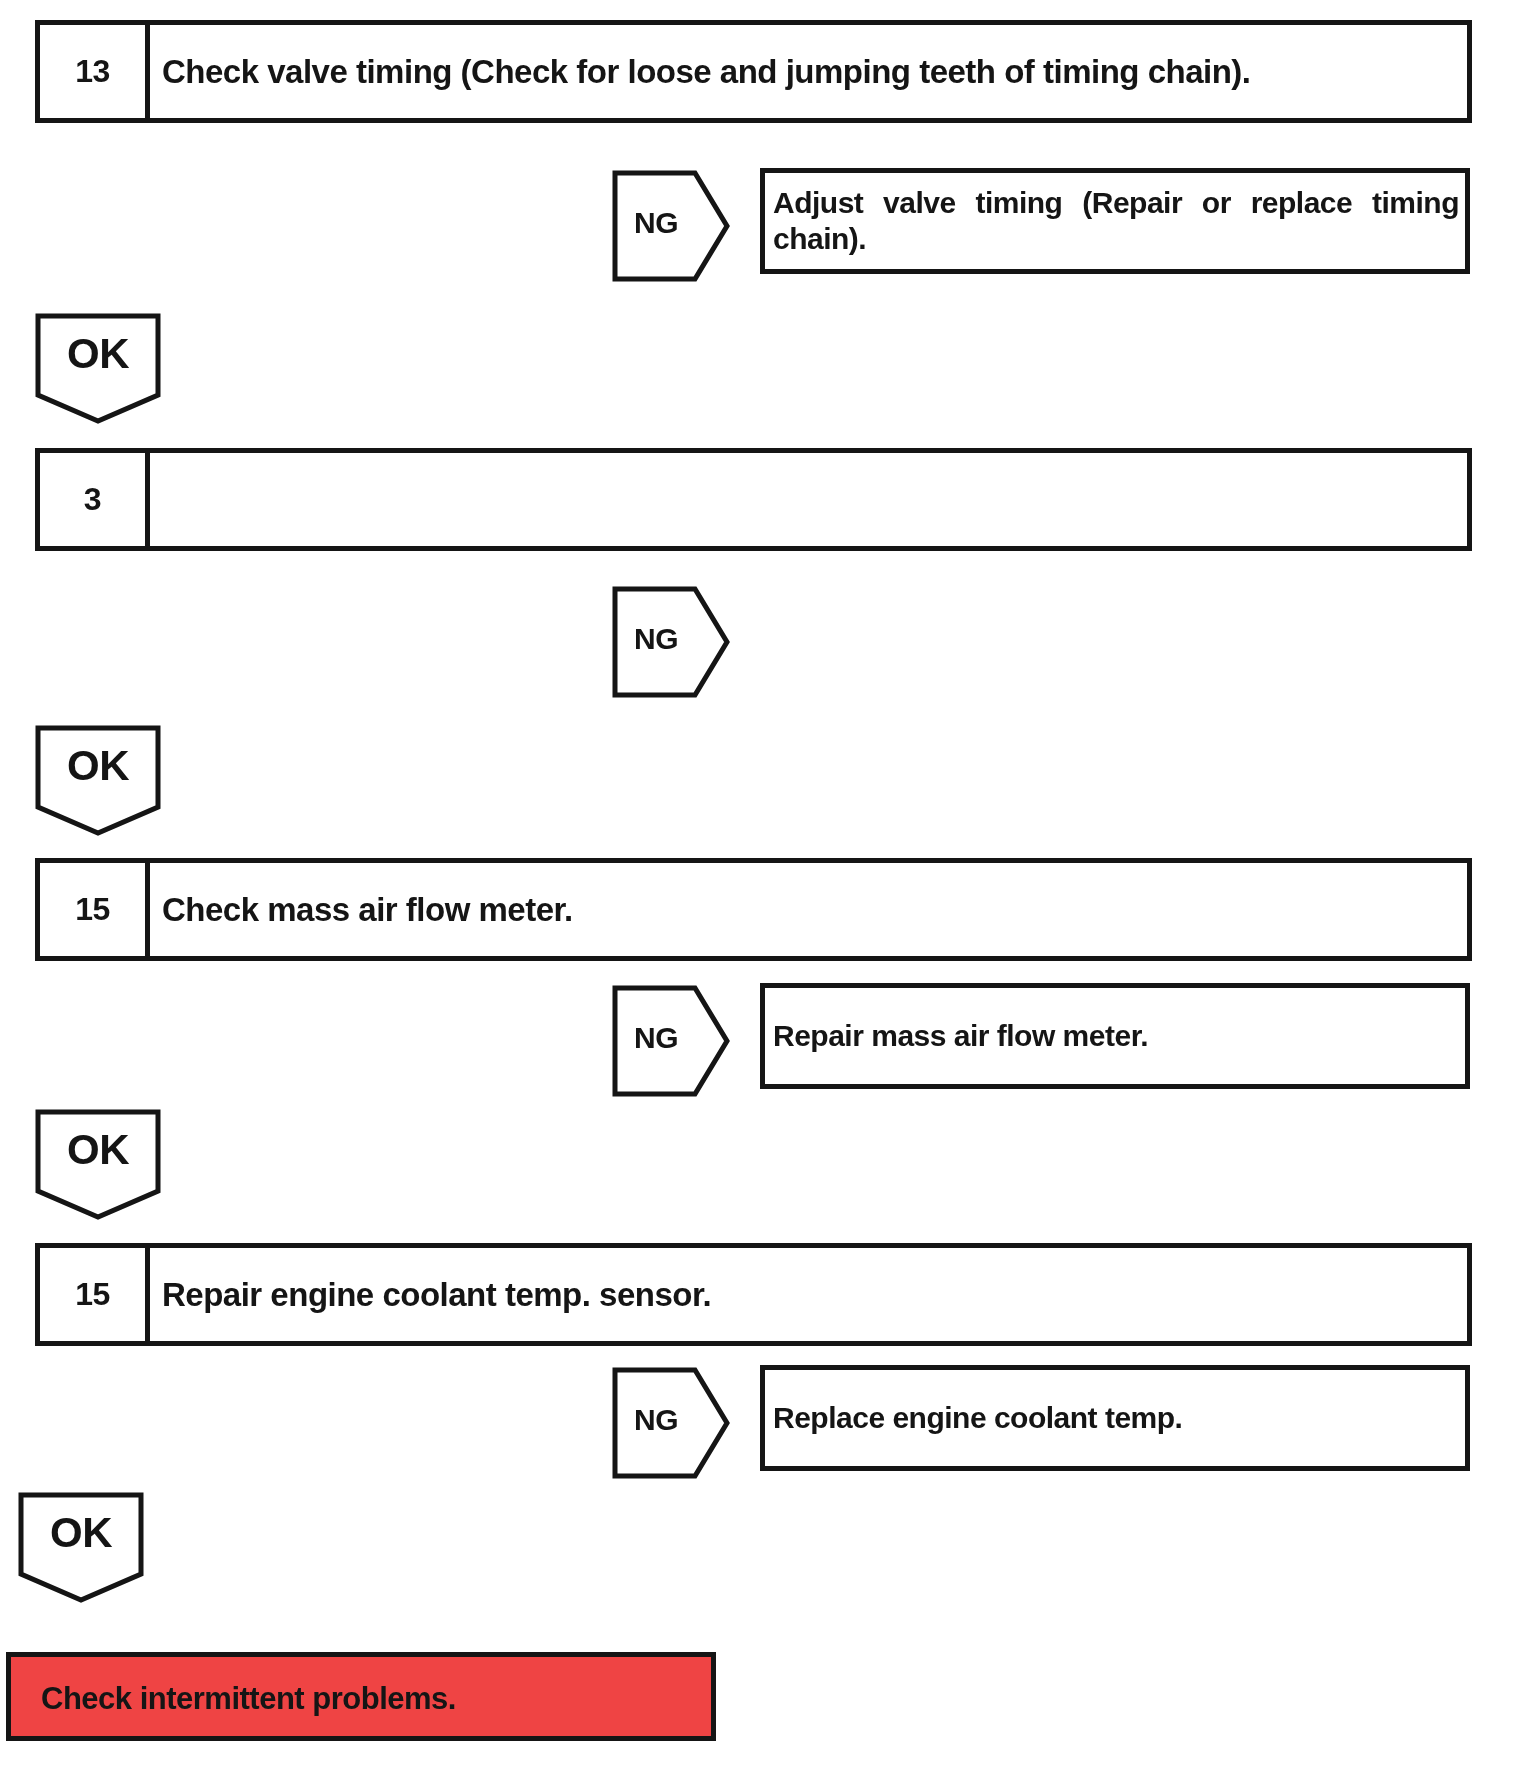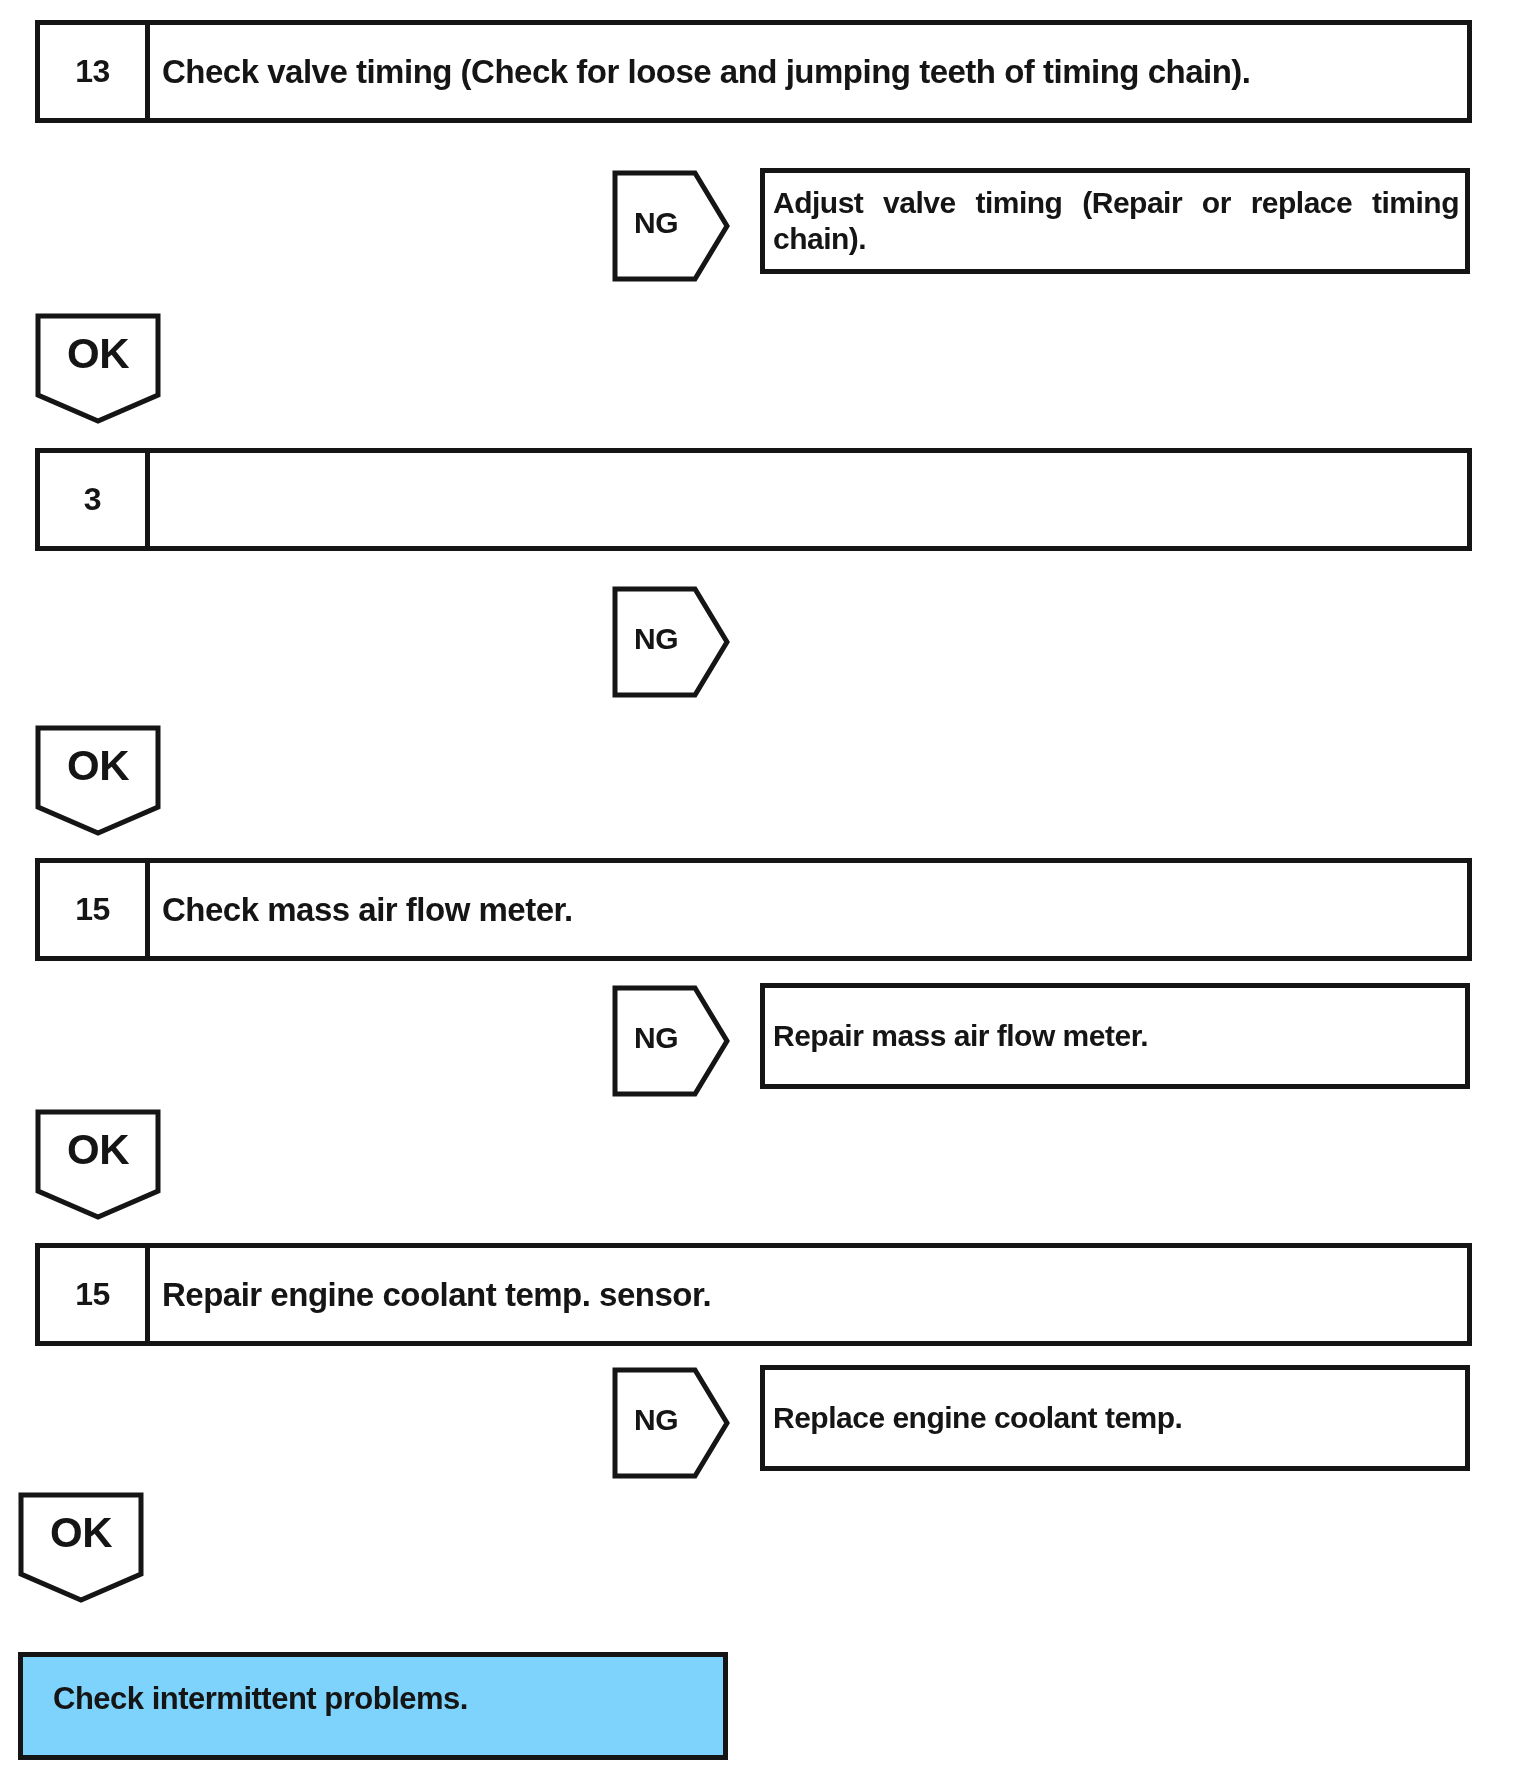--- a/index.html
+++ b/index.html
@@ -102,27 +102,27 @@
     display: flex;
     align-items: center;
     justify-content: center;
     font-size: 42px;
     letter-spacing: -0.5px;
   }
 
   
   .terminal-box {
     position: absolute;
-    left: 18px;
+    left: 6px;
     top: 1652px;
     width: 710px;
-    height: 108px;
+    height: 89px;
     border: 5px solid #151515;
     box-sizing: border-box;
-    background: #7dd3fc;
+    background: #ef4444;
   }
   .terminal-label {
     padding: 24px 10px 0 30px;
     font-size: 31px;
     letter-spacing: -0.5px;
     white-space: nowrap;
   }
 </style>
 </head>
 <body>

